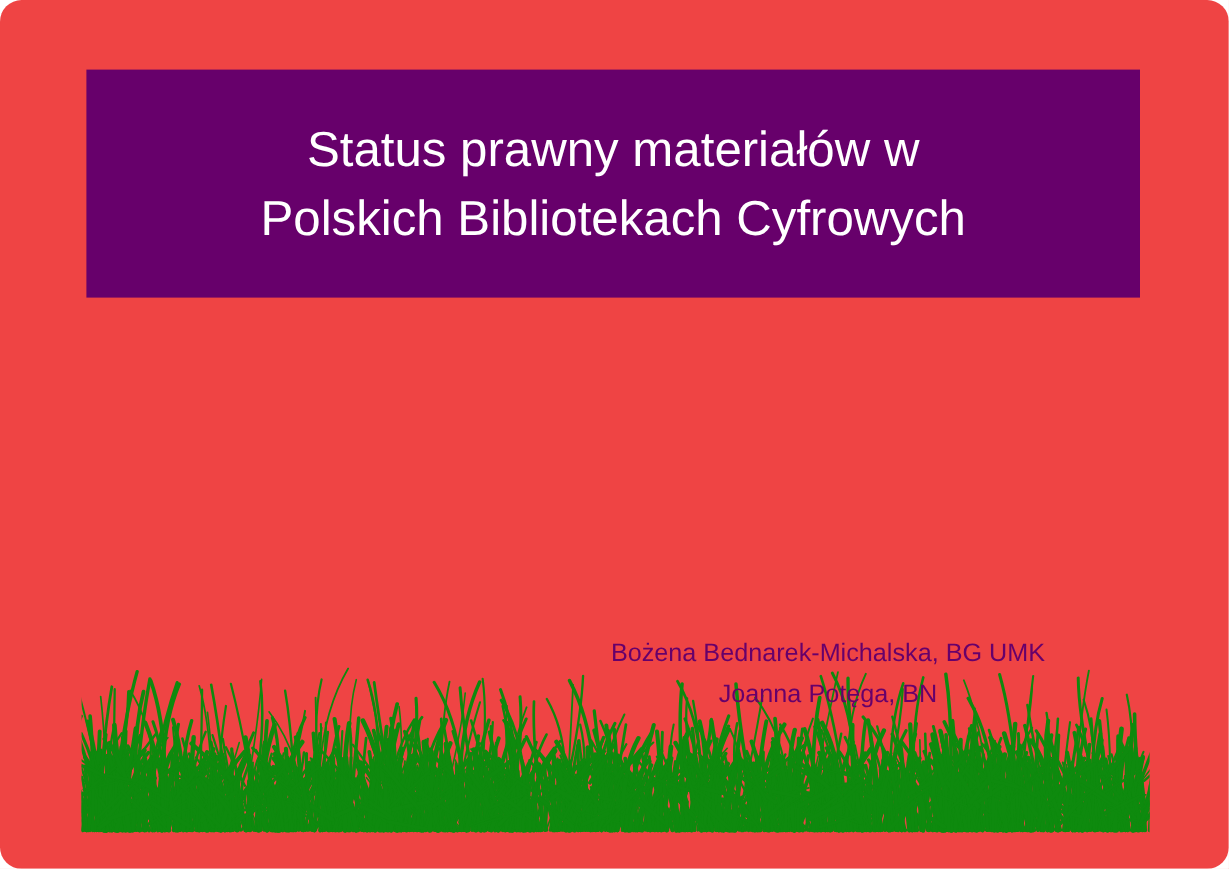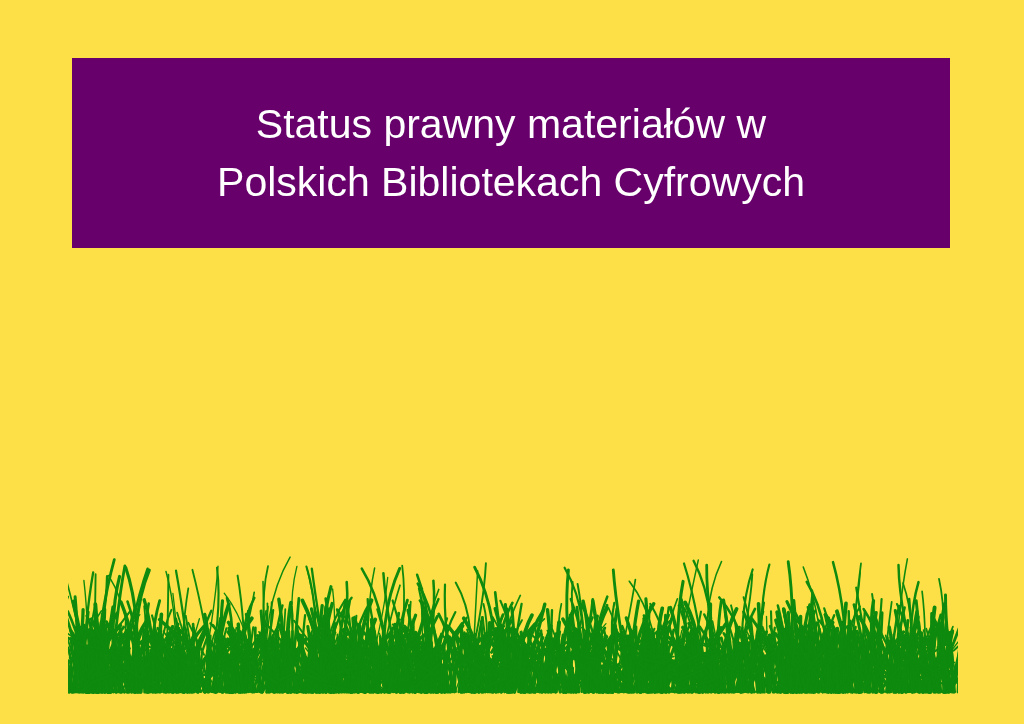--- a/index.html
+++ b/index.html
@@ -7,22 +7,23 @@
     padding: 0;
     background: #ffffff;
   }
   body {
     font-family: "Liberation Sans", sans-serif;
   }
   #slide {
     position: relative;
     width: 1024px;
     height: 724px;
-    background: #fde047;
+    background: #ef4444;
     overflow: hidden;
+    border-radius: 18px;
   }
 
   
   #title-banner {
     position: absolute;
     left: 72px;
     top: 58px;
     width: 878px;
     height: 190px;
     background: #67006B;
@@ -2089,14 +2090,18 @@
           <path d="M853.2,121.3 L881.4,107.8" stroke-width="2.25"></path>
           <path d="M510.3,108.1 L502.4,80.3" stroke-width="2.36"></path>
           <path d="M598.2,115.5 L627.8,100.4" stroke-width="3.50"></path>
           <path d="M246.5,115.3 L214.9,86.1" stroke-width="1.23"></path>
           <path d="M665.3,115.1 L672.6,87.6" stroke-width="3.02"></path>
           <path d="M757.9,106.3 L755.5,85.7" stroke-width="2.51"></path>
         </g>
     </svg>
   </div>
 
+  <div id="authors">
+    <span class="author-line">Bożena Bednarek-Michalska, BG UMK</span>
+    <span class="author-line">Joanna Potęga, BN</span>
+  </div>
 
 </div>
 
 </body></html>

